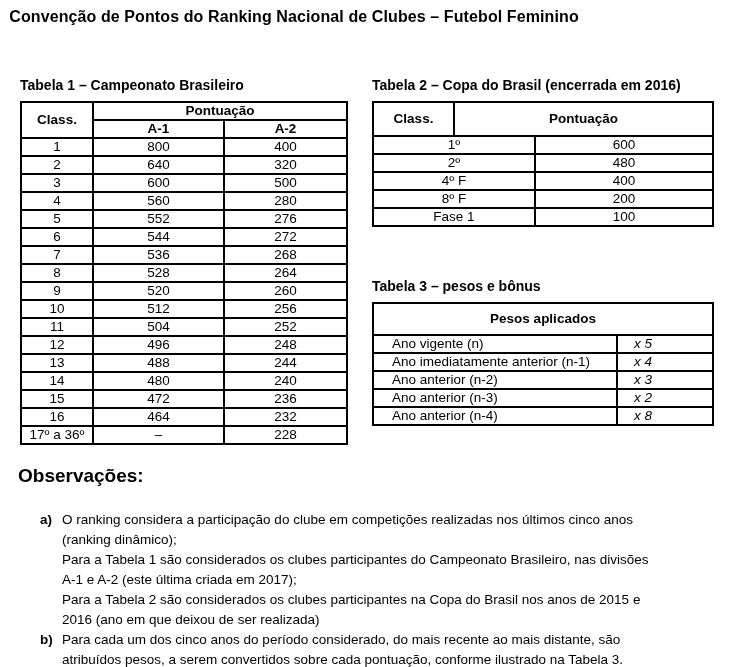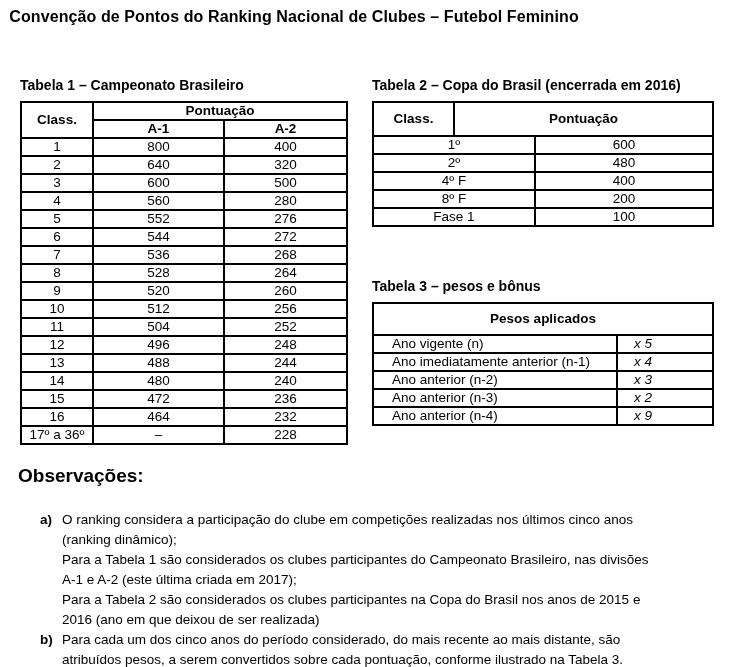--- a/index.html
+++ b/index.html
@@ -230,21 +230,21 @@
     <tr>
         <td class="lbl">Ano anterior (n-2)</td>
         <td class="wgt">x 3</td>
       </tr>
     <tr>
         <td class="lbl">Ano anterior (n-3)</td>
         <td class="wgt">x 2</td>
       </tr>
     <tr>
         <td class="lbl">Ano anterior (n-4)</td>
-        <td class="wgt">x 9</td>
+        <td class="wgt">x 8</td>
       </tr>
   </tbody>
 </table>
 
 <div class="obs">
   <div class="obs-heading">Observações:</div>
   <div class="obs-item">
     <span class="obs-marker">a)</span>
     <div class="obs-text">O ranking considera a participação do clube em competições realizadas nos últimos cinco anos
 (ranking dinâmico);

